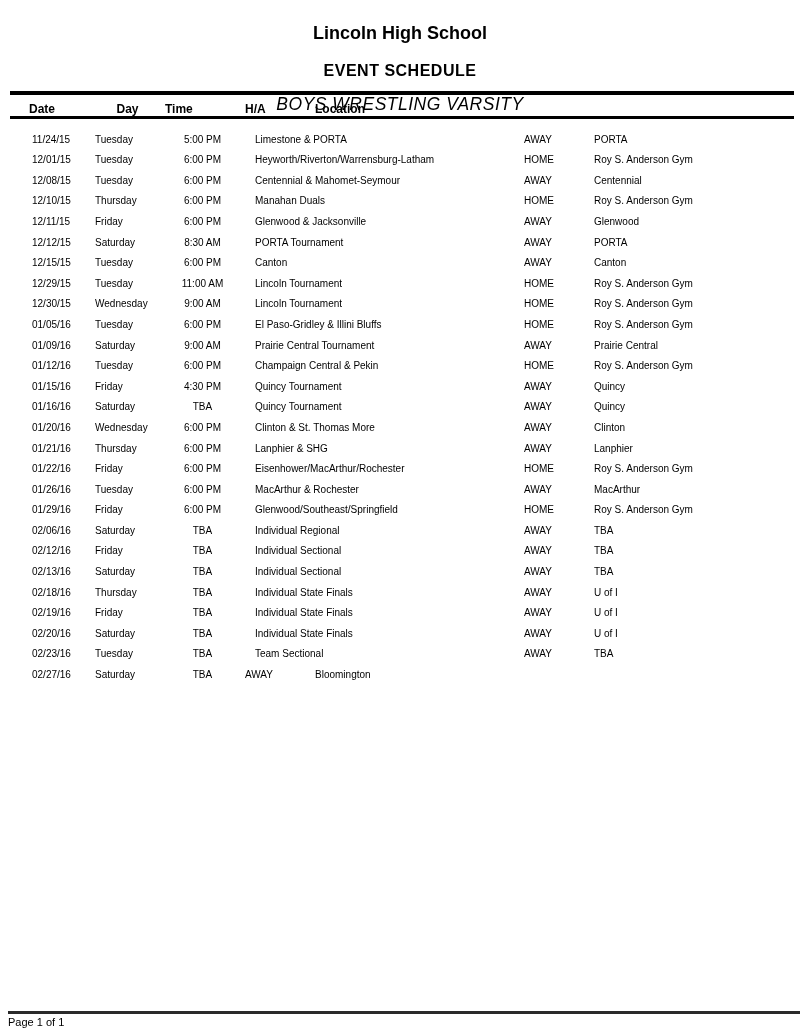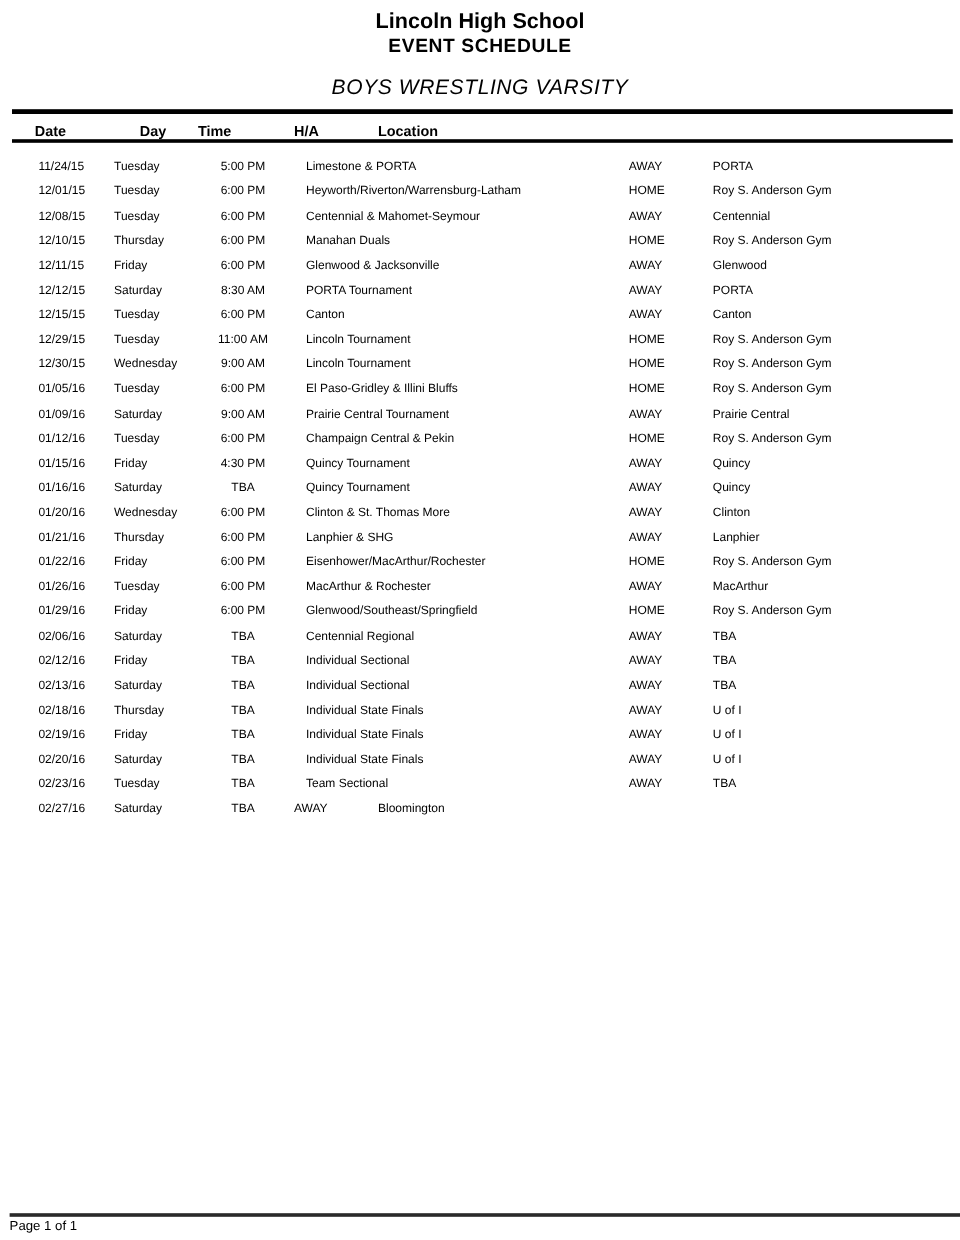--- a/index.html
+++ b/index.html
@@ -15,21 +15,21 @@
 
   
   .titles {
     position: absolute;
     top: 6px;
     left: 0;
     width: 100%;
     text-align: center;
   }
   .school-name {
-    margin: 0;
+    margin: 16px;
     font-size: 18px;
     line-height: 22px;
     font-weight: bold;
   }
   .doc-title {
     margin: 0;
     font-size: 16px;
     line-height: 22px;
     font-weight: bold;
     letter-spacing: 0.5px;
@@ -288,21 +288,21 @@
     <div class="c c-time">6:00 PM</div>
     <div class="c c-evt">Glenwood/Southeast/Springfield</div>
     <div class="c c-ha">HOME</div>
     <div class="c c-loc">Roy S. Anderson Gym</div>
   </div>
 
   <div class="trow">
     <div class="c c-date">02/06/16</div>
     <div class="c c-day">Saturday</div>
     <div class="c c-time">TBA</div>
-    <div class="c c-evt">Centennial Regional</div>
+    <div class="c c-evt">Individual Regional</div>
     <div class="c c-ha">AWAY</div>
     <div class="c c-loc">TBA</div>
   </div>
 
   <div class="trow">
     <div class="c c-date">02/12/16</div>
     <div class="c c-day">Friday</div>
     <div class="c c-time">TBA</div>
     <div class="c c-evt">Individual Sectional</div>
     <div class="c c-ha">AWAY</div>

